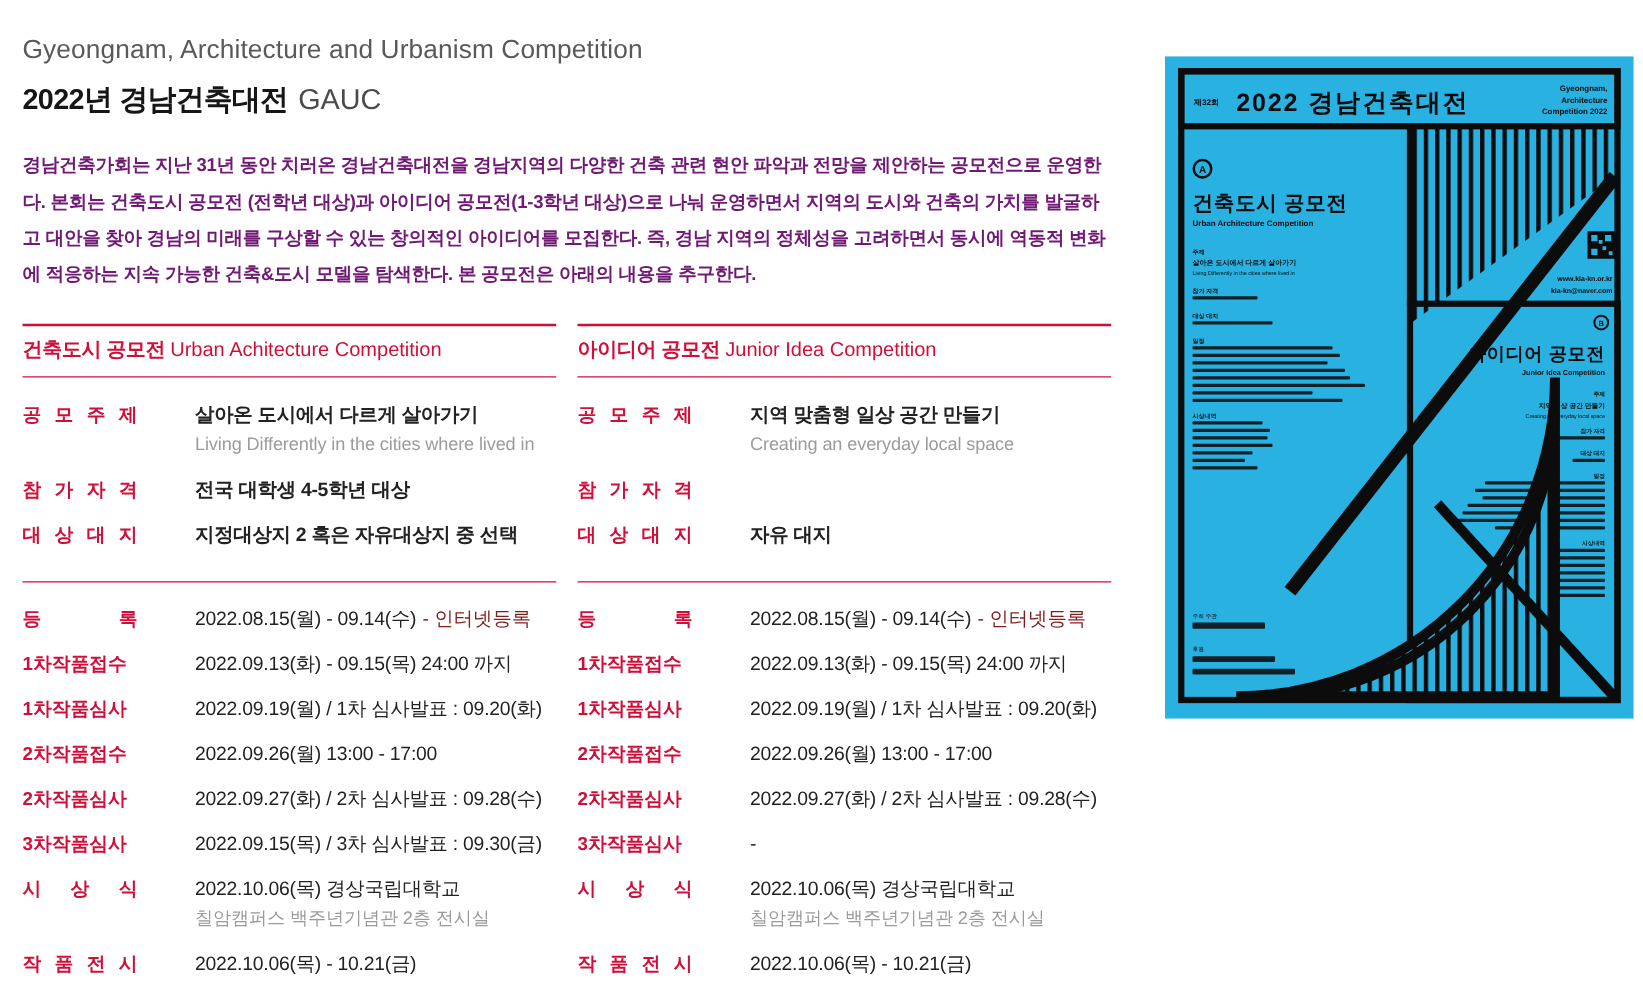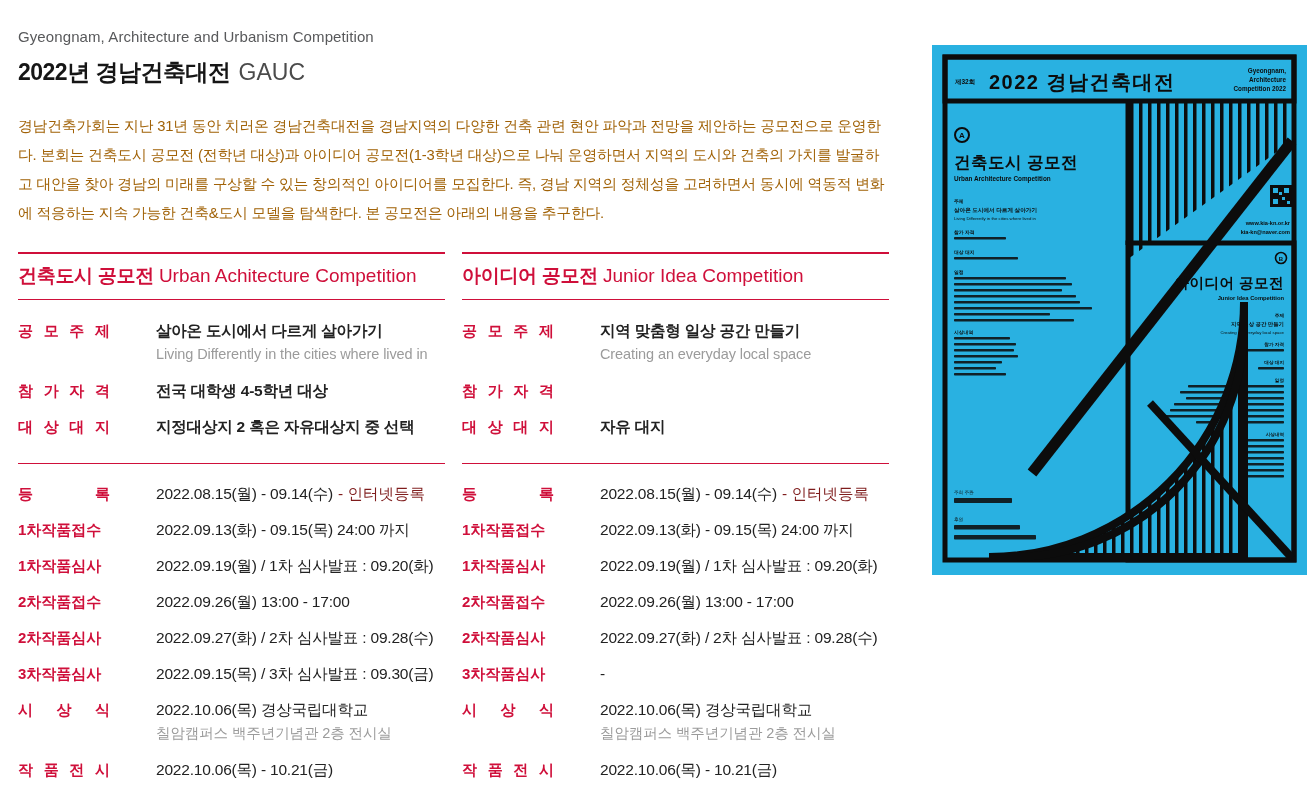--- a/index.html
+++ b/index.html
@@ -1,28 +1,28 @@
 <!DOCTYPE html>
 <html><head>
 <meta charset="utf-8">
 <style>
   html,body{margin:0;padding:0;}
   body{
     width:1314px;height:792px;overflow:hidden;background:#ffffff;position:relative;
     font-family:"Liberation Sans","DejaVu Sans",sans-serif;color:#222;
   }
   .content{position:absolute;left:18px;top:28px;width:874px;}
-  .eyebrow{font-size:15px;color:#58595b;font-weight:400;margin:0 0 7px;letter-spacing:0.1px;}
+  .eyebrow{font-size:21px;color:#58595b;font-weight:400;margin:0 0 7px;letter-spacing:0.1px;}
   h1.title{margin:0 0 20px;font-size:23px;font-weight:800;color:#161616;letter-spacing:-0.5px;line-height:40px;}
   h1.title .en{font-weight:300;color:#4b4b4b;margin-left:8px;letter-spacing:0;}
-  .intro{margin:0;font-size:14.8px;font-weight:400;line-height:29px;color:#a16207;letter-spacing:-0.2px;}
+  .intro{margin:0;font-size:14.8px;font-weight:700;line-height:29px;color:#701a75;letter-spacing:-0.2px;}
   .cols{display:flex;gap:17px;margin-top:24px;}
   .col{width:427px;flex:none;}
   .col-head{border-top:2px solid #cf0f3a;border-bottom:1px solid #cf0f3a;padding:9px 0 10px;margin-bottom:20px;}
-  .col-head h2{margin:0;font-size:19px;color:#cf0f3a;font-weight:800;letter-spacing:-0.3px;}
+  .col-head h2{margin:0;font-size:16px;color:#cf0f3a;font-weight:800;letter-spacing:-0.3px;}
   .col-head .en{font-weight:500;letter-spacing:0;}
   .row{display:flex;margin-bottom:15px;font-size:15.5px;line-height:21px;gap:28px;}
   .lbl{width:92px;flex:none;color:#cf0f3a;font-weight:700;font-size:15px;margin-right:18px;
        text-align:justify;text-align-last:justify;}
   .val{flex:1;}
   .vmain{font-weight:700;letter-spacing:-0.2px;}
   .row.sched .vmain{font-weight:500;}
   .vsub{display:block;color:#9b9b9b;font-weight:400;font-size:14.5px;margin-top:3px;letter-spacing:-0.1px;}
   .vsub:empty{display:none;}
   .vhl{color:#7f1d1d;font-weight:500;margin-left:5px;}

